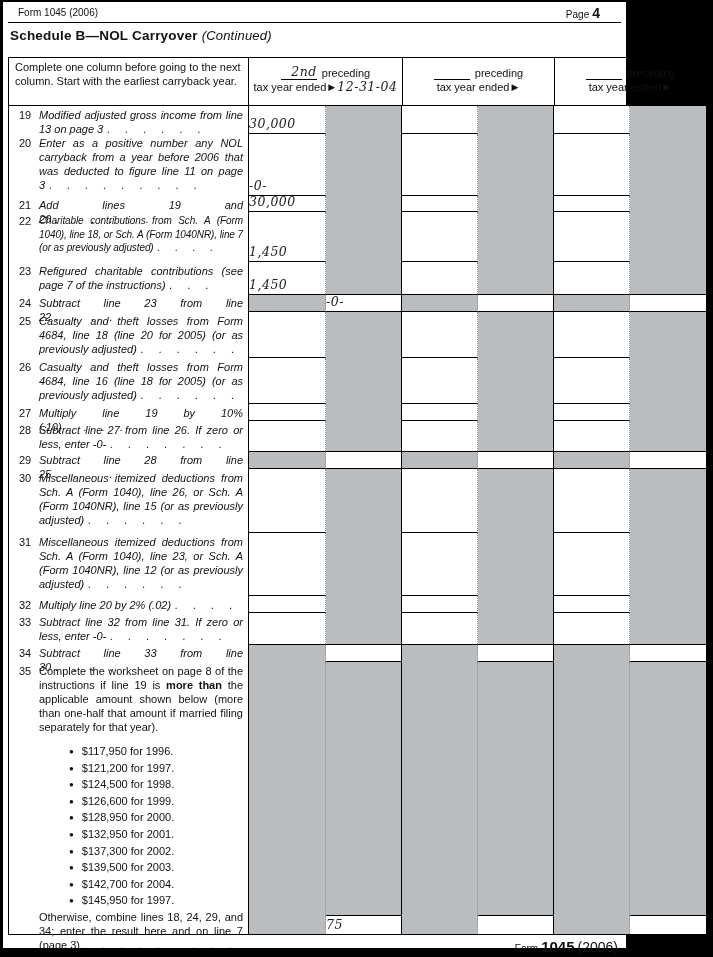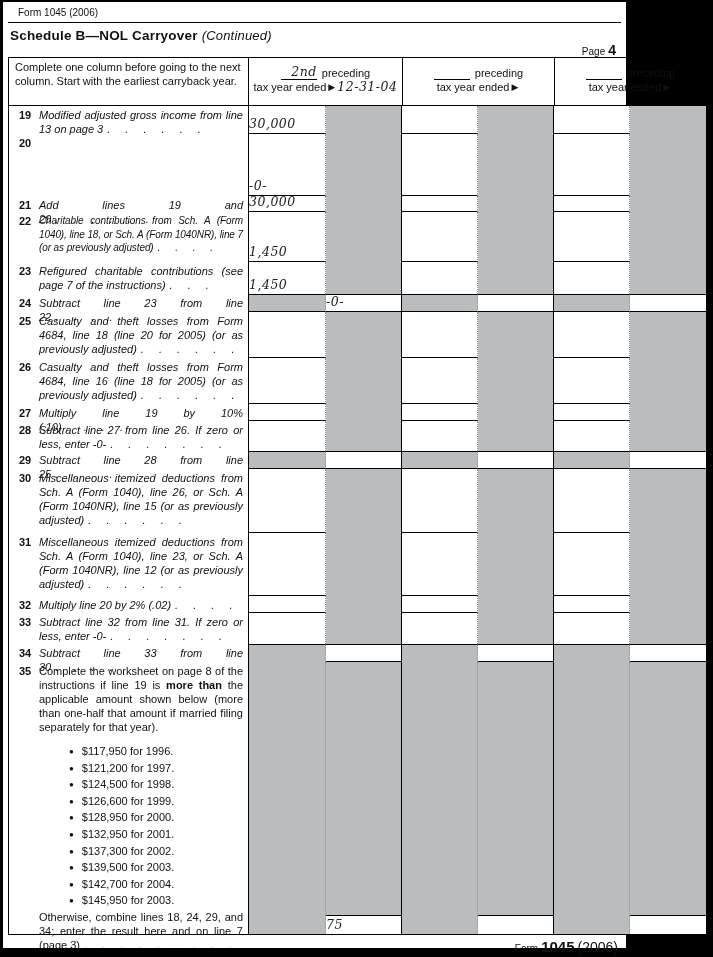--- a/index.html
+++ b/index.html
@@ -3,21 +3,21 @@
 <meta charset="utf-8">
 <style>
   * { margin:0; padding:0; box-sizing:border-box; }
   html,body { width:713px; height:957px; }
   body { font-family:"Liberation Sans", sans-serif; color:#111; background:#fff; }
   .page { position:relative; width:713px; height:957px; background:#000; overflow:hidden; }
   .sheet { position:absolute; left:3px; top:2px; width:623px; height:946px; background:#fff; }
 
   
   .formid { position:absolute; left:15px; top:5px; font-size:10px; }
-  .pageno { position:absolute; right:10px; top:3px; font-size:10px;margin-top:37px; }
+  .pageno { position:absolute; right:26px; top:3px; font-size:10px; }
   .pageno .pnum { font-size:14px; font-weight:bold; margin-left:3px; }
   .rule1 { position:absolute; left:5px; right:5px; top:20px; height:1px; background:#000; }
   .title { position:absolute; left:7px; top:26px; font-size:13.5px; font-weight:bold; letter-spacing:0.2px; }
   .title .cont { font-weight:normal; font-style:italic; font-size:13px; margin-left:4px; }
 
   
   .nol {
     position:absolute; left:5px; top:55px; width:699px; height:878px;
     border:1px solid #000; display:grid;
     grid-template-columns:240px 77px 76px 76px 76px 76px 76px;
@@ -26,21 +26,21 @@
   :root { --shade:#b9bdc0; }
 
   .hd { border-bottom:1px solid #000; }
   .h-desc { padding:3px 6px 0 6px; font-size:11px; line-height:13.5px; border-right:1px solid #000; }
   .h-col { grid-column:span 2; text-align:center; font-size:11px; line-height:14px; padding-top:7px; }
   .h-col.csep { border-left:1px solid #000; }
   .blankline { display:inline-block; min-width:36px; height:15px; border-bottom:1px solid #000; text-align:right; vertical-align:bottom; margin-right:5px; }
   .arrow { font-size:9px; position:relative; top:-1px; margin:0 2px; }
 
   .c-desc { border-right:1px solid #000; font-size:11px; line-height:14px; display:flex; padding-top:2px; }
-  .num { width:30px; flex:none; font-weight:bold; padding-left:10px; }
+  .num { width:30px; flex:none; font-weight:normal; padding-left:10px; }
   .dtext { flex:1; padding-right:5px; text-align:justify;font-style:italic; }
   .dtext.cond { font-size:10px; letter-spacing:-0.1px; line-height:13.5px; }
   .dots { letter-spacing:6px; margin-left:4px; white-space:nowrap; }
 
   .c-a { background:#fff; border-right:1px dotted #8f8f8f; position:relative; }
   .c-a.bb { border-bottom:1px solid #000; }
   .c-a.gray { background:var(--shade); }
   .bt { border-top:1px solid #000; }
   .bbx { border-bottom:1px solid #000; }
   .c-b { background:var(--shade); position:relative; }
@@ -103,20 +103,21 @@
           <span class="hw val"></span>
         </div>
       <div class="c-b sep"></div>
       <div class="c-a bb">
           <span class="hw val"></span>
         </div>
       <div class="c-b"></div>
 
       <div class="c-desc">
           <span class="num">20</span>
+          <span class="dtext"><span>Enter as a positive number any NOL carryback from a year before 2006 that was deducted to figure line 11 on page 3</span><span class="dots">. . . . . . . . .</span></span>
         </div>
       <div class="c-a bb">
           <span class="hw val">-0-</span>
         </div>
       <div class="c-b sep"></div>
       <div class="c-a bb">
           <span class="hw val"></span>
         </div>
       <div class="c-b sep"></div>
       <div class="c-a bb">
@@ -369,21 +370,21 @@
           <div class="bullets">
             <div class="bullet-item">$117,950 for 1996.</div>
             <div class="bullet-item">$121,200 for 1997.</div>
             <div class="bullet-item">$124,500 for 1998.</div>
             <div class="bullet-item">$126,600 for 1999.</div>
             <div class="bullet-item">$128,950 for 2000.</div>
             <div class="bullet-item">$132,950 for 2001.</div>
             <div class="bullet-item">$137,300 for 2002.</div>
             <div class="bullet-item">$139,500 for 2003.</div>
             <div class="bullet-item">$142,700 for 2004.</div>
-            <div class="bullet-item">$145,950 for 2003.</div>
+            <div class="bullet-item">$145,950 for 1997.</div>
           </div>
           <div class="p2"><span>Otherwise, combine lines 18, 24, 29, and 34; enter the result here and on line 7 (page 3)</span><span class="dots">. . . . . . . . .</span></div>
         </div>
       </div>
       <div class="c-a gray"></div>
       <div class="c-b sep">
           <div class="endbox">
             <span class="hw val">75</span>
           </div>
         </div>

